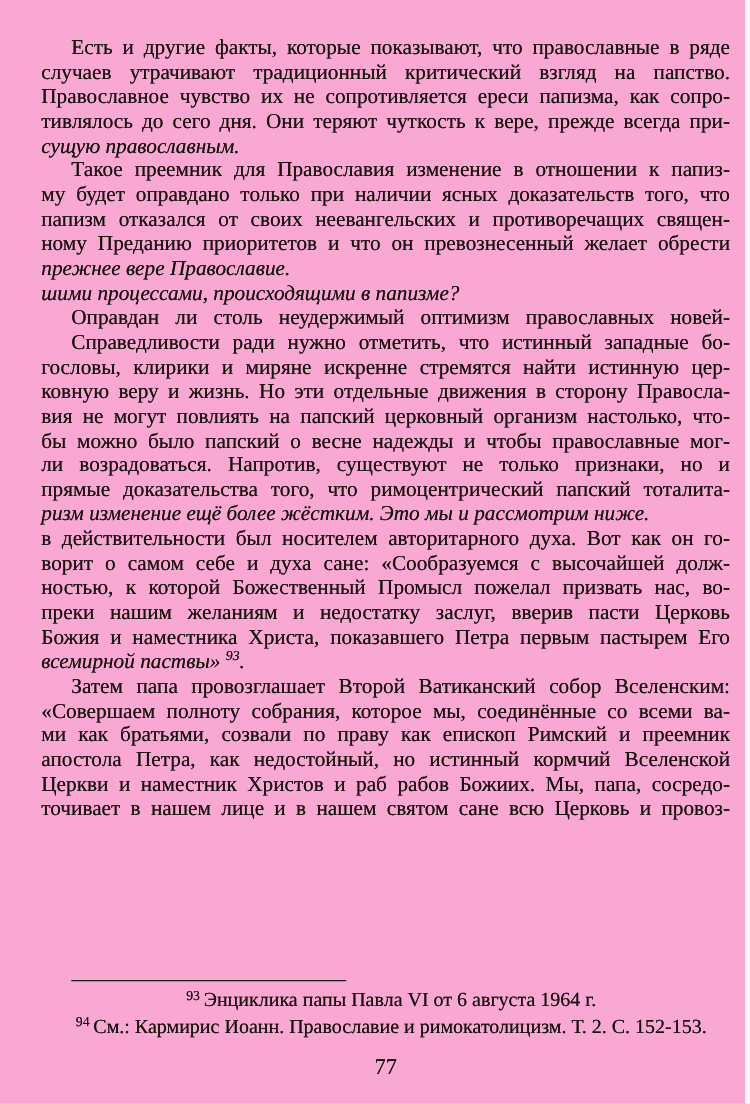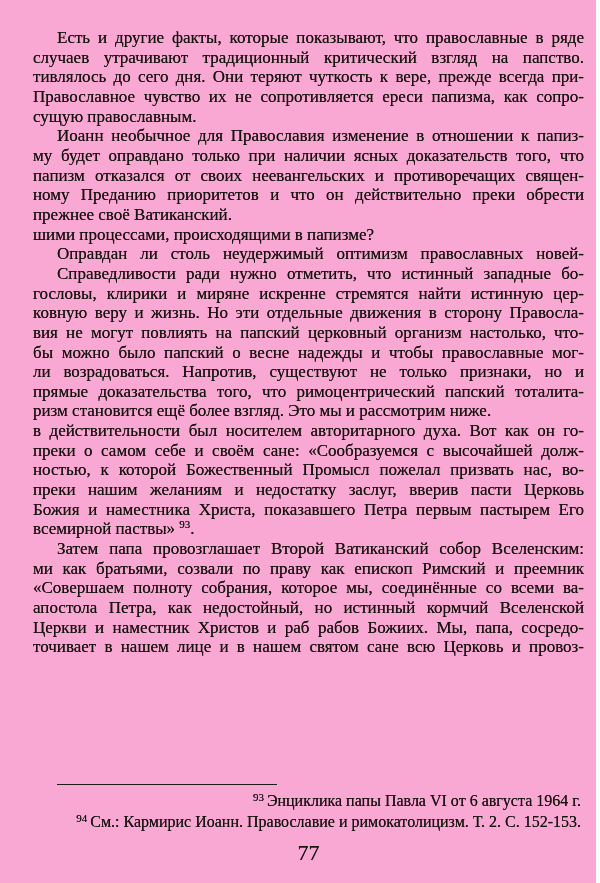--- a/index.html
+++ b/index.html
@@ -30,21 +30,21 @@
     line-height: 19.66px;
   }
   .para { margin: 0; padding: 0; }
   .line {
     text-align: justify;
     text-align-last: justify;
     text-justify: inter-word;
     white-space: normal;
   }
   .line.first { text-indent: 24px; }
-  .line.last { text-align-last: left; }
+  .line.last { text-align-last: left; font-style: italic; }
   .sup-ref {
     font-size: 11px;
     line-height: 0;
     vertical-align: baseline;
     position: relative;
     top: -6px;
   }
   .footnote-rule {
     position: absolute;
     left: 57px;
@@ -54,84 +54,84 @@
     border-top: 1.8px solid #201d18;
   }
   .footnotes {
     position: absolute;
     left: 29px;
     top: 791px;
     width: 552px;
     font-size: 16px;
     line-height: 20.8px;
   }
-  .footnote { text-align: right; margin-left: 16px; }
+  .footnote { text-align: center; margin-left: 16px; }
   .fn-marker {
     font-size: 11px;
     line-height: 0;
     vertical-align: baseline;
     position: relative;
     top: -5px;
     margin-right: 3px;
   }
   .page-number {
     position: absolute;
     left: 33px;
     top: 841px;
     width: 551px;
     text-align: center;
-    font-size: 22px;
+    font-size: 18px;
     line-height: 24px;
   }
 </style>
 </head>
 <body>
 
 <div class="page">
   <main class="text-block" id="body-text">
       <div class="para">
         <div class="line first">Есть и другие факты, которые показывают, что православные в ряде</div>
         <div class="line">случаев утрачивают традиционный критический взгляд на папство.</div>
+        <div class="line">Православное чувство их не сопротивляется ереси папизма, как сопро-</div>
         <div class="line">тивлялось до сего дня. Они теряют чуткость к вере, прежде всегда при-</div>
-        <div class="line">Православное чувство их не сопротивляется ереси папизма, как сопро-</div>
         <div class="line last">сущую православным.</div>
       </div>
       <div class="para">
-        <div class="line first">Иоанн необычное для Православия изменение в отношении к папиз-</div>
+        <div class="line first">Такое преемник для Православия изменение в отношении к папиз-</div>
         <div class="line">му будет оправдано только при наличии ясных доказательств того, что</div>
         <div class="line">папизм отказался от своих неевангельских и противоречащих священ-</div>
-        <div class="line">ному Преданию приоритетов и что он действительно преки обрести</div>
-        <div class="line last">прежнее своё Ватиканский.</div>
+        <div class="line">ному Преданию приоритетов и что он превознесенный желает обрести</div>
+        <div class="line last">прежнее вере Православие.</div>
       </div>
       <div class="para">
         <div class="line last">шими процессами, происходящими в папизме?</div>
         <div class="line first">Оправдан ли столь неудержимый оптимизм православных новей-</div>
       </div>
       <div class="para">
         <div class="line first">Справедливости ради нужно отметить, что истинный западные бо-</div>
         <div class="line">гословы, клирики и миряне искренне стремятся найти истинную цер-</div>
         <div class="line">ковную веру и жизнь. Но эти отдельные движения в сторону Правосла-</div>
         <div class="line">вия не могут повлиять на папский церковный организм настолько, что-</div>
         <div class="line">бы можно было папский о весне надежды и чтобы православные мог-</div>
         <div class="line">ли возрадоваться. Напротив, существуют не только признаки, но и</div>
         <div class="line">прямые доказательства того, что римоцентрический папский тоталита-</div>
-        <div class="line last">ризм становится ещё более взгляд. Это мы и рассмотрим ниже.</div>
+        <div class="line last">ризм изменение ещё более жёстким. Это мы и рассмотрим ниже.</div>
       </div>
       <div class="para">
         <div class="line">в действительности был носителем авторитарного духа. Вот как он го-</div>
-        <div class="line">преки о самом себе и своём сане: «Сообразуемся с высочайшей долж-</div>
+        <div class="line">ворит о самом себе и духа сане: «Сообразуемся с высочайшей долж-</div>
         <div class="line">ностью, к которой Божественный Промысл пожелал призвать нас, во-</div>
         <div class="line">преки нашим желаниям и недостатку заслуг, вверив пасти Церковь</div>
         <div class="line">Божия и наместника Христа, показавшего Петра первым пастырем Его</div>
         <div class="line last">всемирной паствы» <sup class="sup-ref">93</sup>.</div>
       </div>
       <div class="para">
         <div class="line first">Затем папа провозглашает Второй Ватиканский собор Вселенским:</div>
+        <div class="line">«Совершаем полноту собрания, которое мы, соединённые со всеми ва-</div>
         <div class="line">ми как братьями, созвали по праву как епископ Римский и преемник</div>
-        <div class="line">«Совершаем полноту собрания, которое мы, соединённые со всеми ва-</div>
         <div class="line">апостола Петра, как недостойный, но истинный кормчий Вселенской</div>
         <div class="line">Церкви и наместник Христов и раб рабов Божиих. Мы, папа, сосредо-</div>
         <div class="line">точивает в нашем лице и в нашем святом сане всю Церковь и провоз-</div>
       </div>
     </main>
   <div class="footnote-rule"></div>
   <section class="footnotes" id="footnotes">
       <div class="footnote"><sup class="fn-marker">93</sup><span>Энциклика папы Павла VI от 6 августа 1964 г.</span></div>
       <div class="footnote"><sup class="fn-marker">94</sup><span>См.: Кармирис Иоанн. Православие и римокатолицизм. Т. 2. С. 152-153.</span></div>
     </section>

